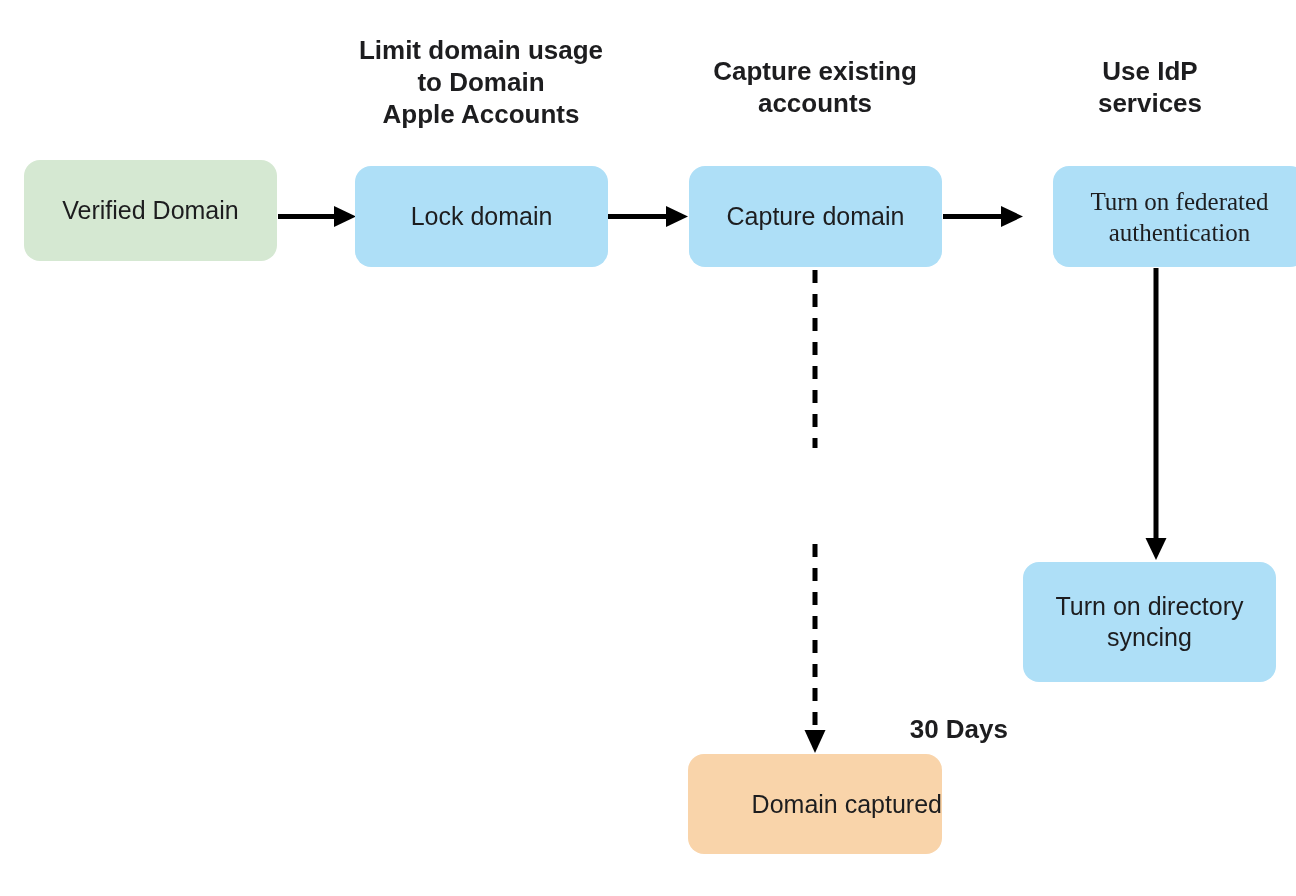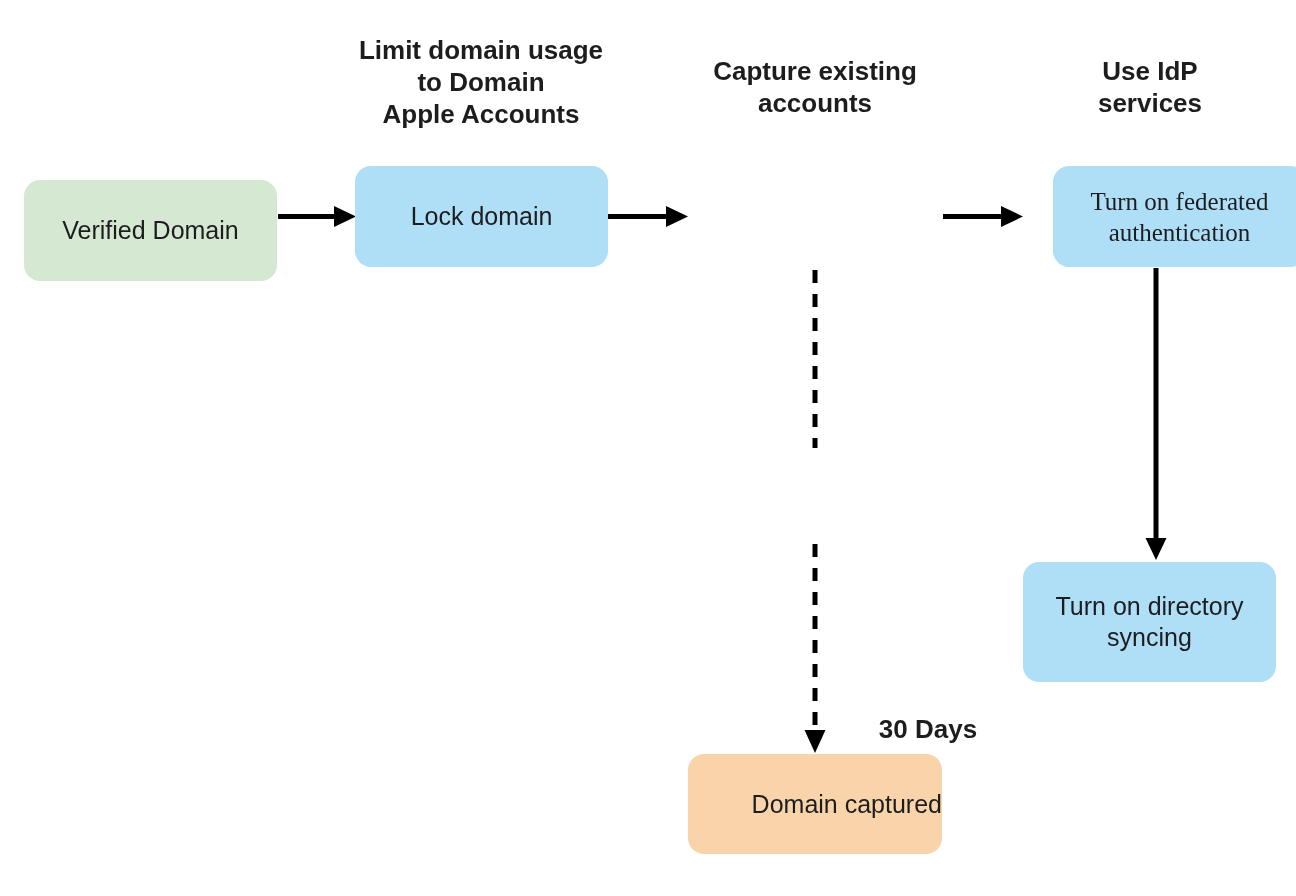--- a/index.html
+++ b/index.html
@@ -50,41 +50,41 @@
     height: 101px;
     font-size: 25px;
     line-height: 31px;
     color: var(--text);
     white-space: pre-line;
   }
   .node.green  { background: var(--node-green); }
   .node.blue   { background: var(--node-blue); }
   .node.orange { background: var(--node-orange); }
 
-  .node-verified  { left: 24px;   top: 180px; align-items: center; }
+  .node-verified  { left: 24px;   top: 160px; align-items: center; }
   .node-lock      { left: 355px;  top: 166px; }
   .node-capture   { left: 689px;  top: 166px; }
   .node-federated { left: 1053px; top: 166px; font-family: Liberation Serif, serif; }
   .node-directory { left: 1023px; top: 562px; height: 120px; }
   .node-captured  { left: 688px;  top: 754px; height: 100px; width: 254px; justify-content: flex-end; }
 
   .annotation {
     position: absolute;
     text-align: center;
     font-size: 26px;
     line-height: 32px;
     font-weight: 600;
     color: var(--text);
     white-space: pre-line;
   }
   .note-lock     { left: 321px; top: 34px;  width: 320px; }
   .note-capture  { left: 655px; top: 55px;  width: 320px; }
   .note-idp      { left: 990px; top: 55px;  width: 320px; }
   .note-transfer { left: 654px; top: 465px; width: 320px; }
-  .note-duration { left: 848px; top: 713px; width: 160px; text-align: center; white-space: nowrap; }
+  .note-duration { left: 848px; top: 713px; width: 160px; text-align: right; white-space: nowrap; }
 </style>
 </head>
 <body>
 
 <div class="diagram">
 
   <svg class="arrow-layer" viewBox="0 0 1296 896">
 
     <g>
       <line x1="278" y1="216.5" x2="334" y2="216.5"></line>
@@ -114,20 +114,23 @@
   </svg>
 
   <div class="node green node-verified">
     <span>Verified Domain</span>
   </div>
 
   <div class="node blue node-lock">
     <span>Lock domain</span>
   </div>
 
+  <div class="node blue node-capture">
+    <span>Capture domain</span>
+  </div>
 
   <div class="node blue node-federated">
     <span>Turn on federated
 authentication</span>
   </div>
 
   <div class="node blue node-directory">
     <span>Turn on directory
 syncing</span>
   </div>

